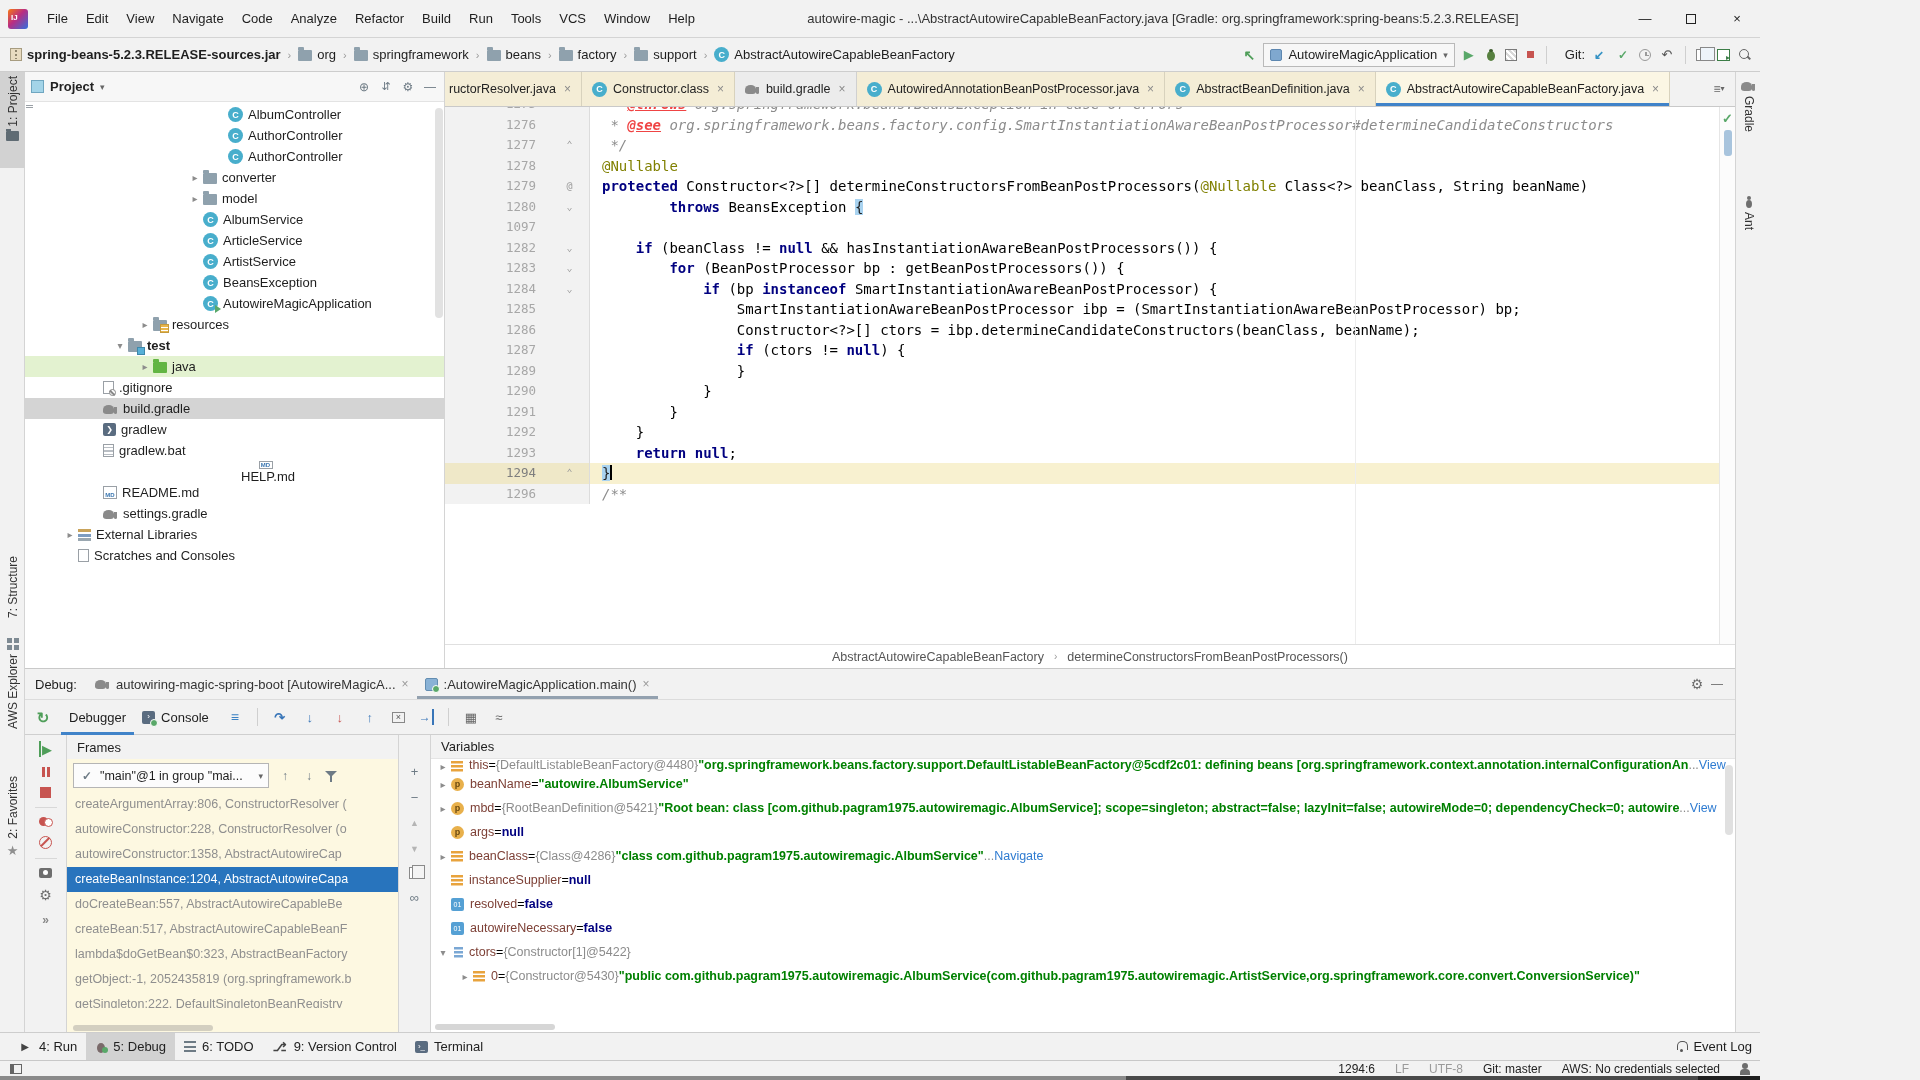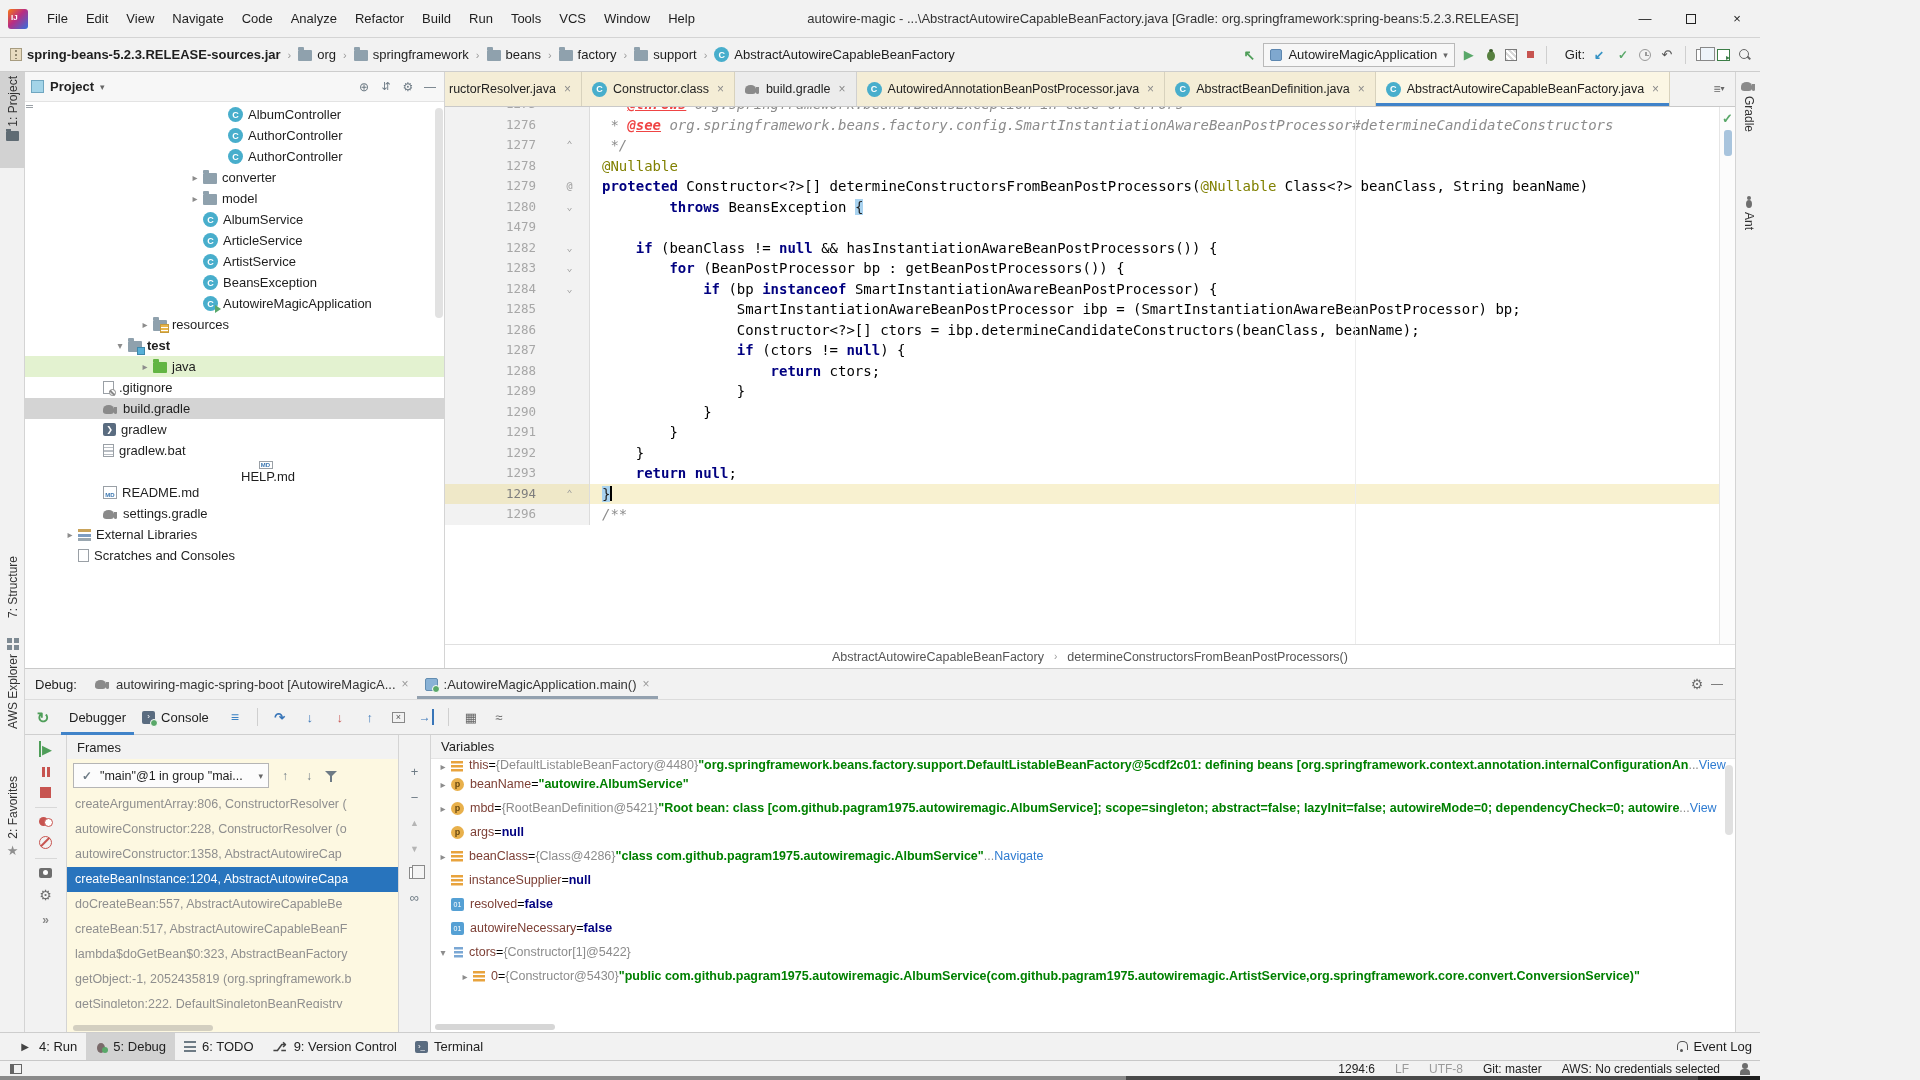--- a/index.html
+++ b/index.html
@@ -582,28 +582,27 @@
             </div>
           <div class="code-wrap">
             <div class="code-area" id="code">
               <div class="margin-guide"></div>
             <div class="cline part"><span class="lnum">1275</span><span class="gmark"></span><span class="ctext"><span class="c-cm"> * </span><span class="c-tag">@throws</span><span class="c-cm"> org.springframework.beans.BeansException in case of errors</span></span></div>
                 <div class="cline"><span class="lnum">1276</span><span class="gmark"></span><span class="ctext"><span class="c-cm"> * </span><span class="c-tag">@see</span><span class="c-cm"> org.springframework.beans.factory.config.SmartInstantiationAwareBeanPostProcessor#determineCandidateConstructors</span></span></div>
                 <div class="cline"><span class="lnum">1277</span><span class="gmark">⌃</span><span class="ctext"><span class="c-cm"> */</span></span></div>
                 <div class="cline"><span class="lnum">1278</span><span class="gmark"></span><span class="ctext"><span class="c-an">@Nullable</span></span></div>
                 <div class="cline"><span class="lnum">1279</span><span class="gmark">@</span><span class="ctext"><span class="c-kw">protected</span><span class="c-pl"> Constructor&lt;?&gt;[] determineConstructorsFromBeanPostProcessors(</span><span class="c-an">@Nullable</span><span class="c-pl"> Class&lt;?&gt; beanClass, String beanName)</span></span></div>
                 <div class="cline"><span class="lnum">1280</span><span class="gmark">⌄</span><span class="ctext"><span class="c-pl">		</span><span class="c-kw">throws</span><span class="c-pl"> BeansException </span><span class="c-br">{</span></span></div>
-                <div class="cline"><span class="lnum">1479</span><span class="gmark"></span><span class="ctext"></span></div>
+                <div class="cline"><span class="lnum">1097</span><span class="gmark"></span><span class="ctext"></span></div>
                 <div class="cline"><span class="lnum">1282</span><span class="gmark">⌄</span><span class="ctext"><span class="c-pl">	</span><span class="c-kw">if</span><span class="c-pl"> (beanClass != </span><span class="c-kw">null</span><span class="c-pl"> &amp;&amp; hasInstantiationAwareBeanPostProcessors()) {</span></span></div>
                 <div class="cline"><span class="lnum">1283</span><span class="gmark">⌄</span><span class="ctext"><span class="c-pl">		</span><span class="c-kw">for</span><span class="c-pl"> (BeanPostProcessor bp : getBeanPostProcessors()) {</span></span></div>
                 <div class="cline"><span class="lnum">1284</span><span class="gmark">⌄</span><span class="ctext"><span class="c-pl">			</span><span class="c-kw">if</span><span class="c-pl"> (bp </span><span class="c-kw">instanceof</span><span class="c-pl"> SmartInstantiationAwareBeanPostProcessor) {</span></span></div>
                 <div class="cline"><span class="lnum">1285</span><span class="gmark"></span><span class="ctext"><span class="c-pl">				SmartInstantiationAwareBeanPostProcessor ibp = (SmartInstantiationAwareBeanPostProcessor) bp;</span></span></div>
                 <div class="cline"><span class="lnum">1286</span><span class="gmark"></span><span class="ctext"><span class="c-pl">				Constructor&lt;?&gt;[] ctors = ibp.determineCandidateConstructors(beanClass, beanName);</span></span></div>
                 <div class="cline"><span class="lnum">1287</span><span class="gmark"></span><span class="ctext"><span class="c-pl">				</span><span class="c-kw">if</span><span class="c-pl"> (ctors != </span><span class="c-kw">null</span><span class="c-pl">) {</span></span></div>
-                <div class="cline"><span class="lnum">1288</span><span class="gmark"></span><span class="ctext"><span class="c-pl">					</span><span class="c-kw">return</span><span class="c-pl"> ctors;</span></span></div>
                 <div class="cline"><span class="lnum">1289</span><span class="gmark"></span><span class="ctext"><span class="c-pl">				}</span></span></div>
                 <div class="cline"><span class="lnum">1290</span><span class="gmark"></span><span class="ctext"><span class="c-pl">			}</span></span></div>
                 <div class="cline"><span class="lnum">1291</span><span class="gmark"></span><span class="ctext"><span class="c-pl">		}</span></span></div>
                 <div class="cline"><span class="lnum">1292</span><span class="gmark"></span><span class="ctext"><span class="c-pl">	}</span></span></div>
                 <div class="cline"><span class="lnum">1293</span><span class="gmark"></span><span class="ctext"><span class="c-pl">	</span><span class="c-kw">return</span><span class="c-pl"> </span><span class="c-kw">null</span><span class="c-pl">;</span></span></div>
                 <div class="cline cur"><span class="lnum">1294</span><span class="gmark">⌃</span><span class="ctext"><span class="c-br">}</span><span class="caret"></span></span></div>
                 <div class="cline"><span class="lnum">1296</span><span class="gmark"></span><span class="ctext"><span class="c-cm">/**</span></span></div>
               </div>
             <div class="right-gutter">
               <span class="ic ic-inspect-ok">✓</span>

